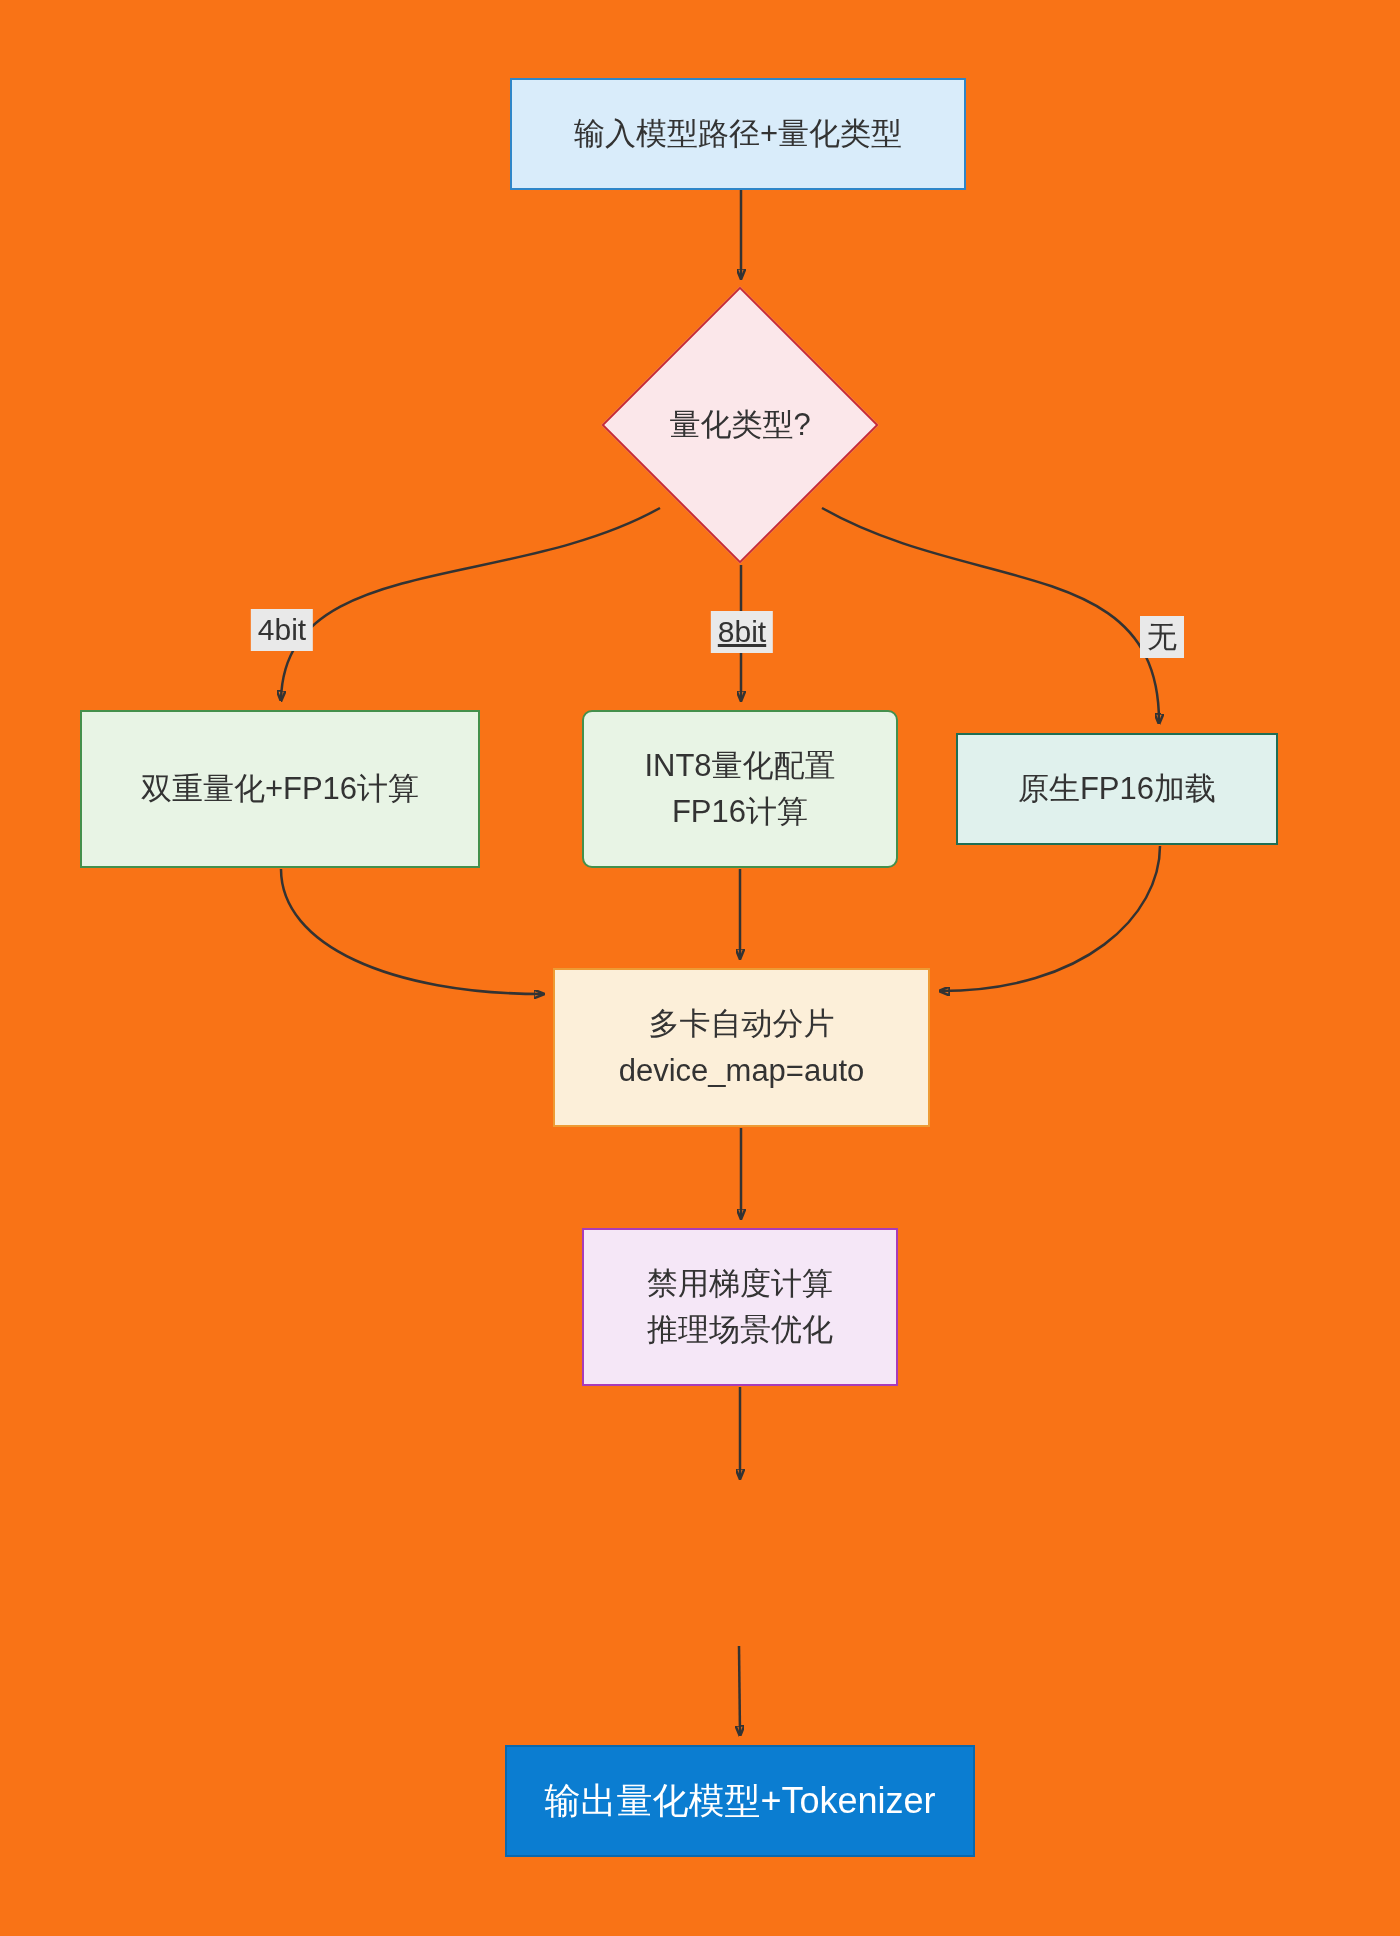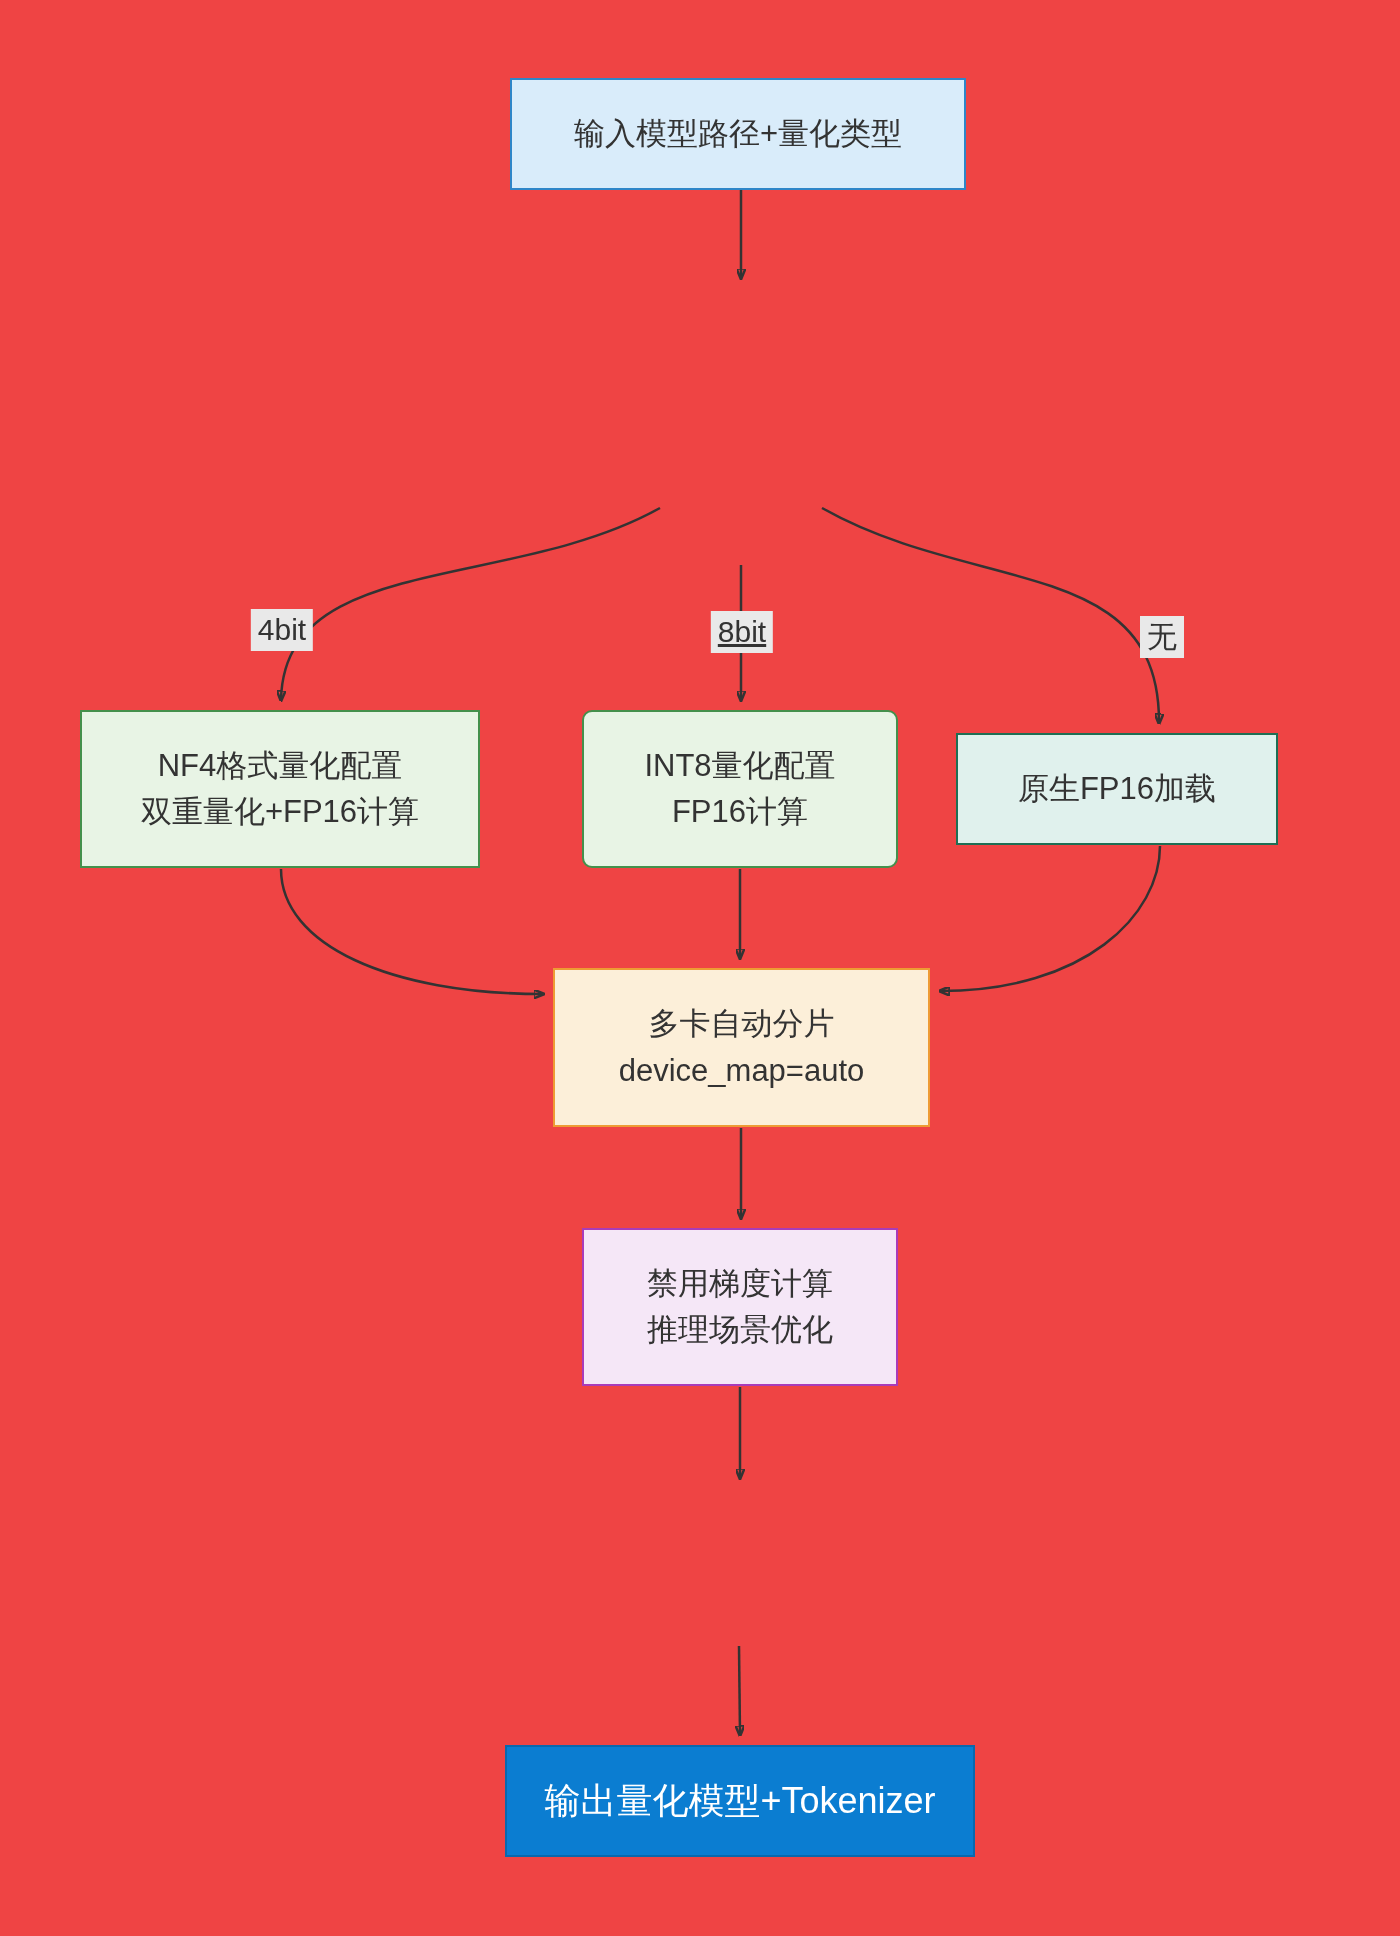--- a/index.html
+++ b/index.html
@@ -5,21 +5,21 @@
   html, body {
     margin: 0;
     padding: 0;
     background: #ffffff;
     font-family: "Liberation Sans", "DejaVu Sans", sans-serif;
   }
   .stage {
     position: relative;
     width: 1400px;
     height: 1936px;
-    background: #ef4444;
+    background: #f97316;
     overflow: hidden;
     color: #333333;
   }
   svg.edges {
     position: absolute;
     left: 0; top: 0;
     width: 1400px; height: 1936px;
   }
   svg.edges path {
     fill: none;
@@ -107,27 +107,30 @@
     <path d="M 1160 846 C 1160 915, 1085 991, 940 991" marker-end="url(#arrow)"></path>
     <path d="M 741 1128 L 741 1218" marker-end="url(#arrow)"></path>
     <path d="M 740 1387 L 740 1478" marker-end="url(#arrow)"></path>
     <path d="M 739 1646 L 740 1735" marker-end="url(#arrow)"></path>
   </svg>
 
   <div class="node node-start" style="--fill: #d9ecfa; --border: #2f86c8;">
     <span class="ln">输入模型路径+量化类型</span>
   </div>
 
+  <div class="diamond-wrap">
+    <div class="diamond-shape" style="--fill: #fbe7ea; --border: #c62b36;"></div>
+    <div class="diamond-label">量化类型?</div>
+  </div>
 
   <div class="edge-label el-4bit">4bit</div>
   <div class="edge-label el-8bit">8bit</div>
   <div class="edge-label el-none">无</div>
 
   <div class="node node-nf4" style="--fill: #e8f4e5; --border: #44904c;">
-    <span class="ln">NF4格式量化配置</span>
     <span class="ln">双重量化+FP16计算</span>
   </div>
 
   <div class="node node-int8" style="--fill: #e8f4e5; --border: #44904c;">
     <span class="ln">INT8量化配置</span>
     <span class="ln">FP16计算</span>
   </div>
 
   <div class="node node-fp16" style="--fill: #e0f1ed; --border: #1f6e54;">
     <span class="ln">原生FP16加载</span>

